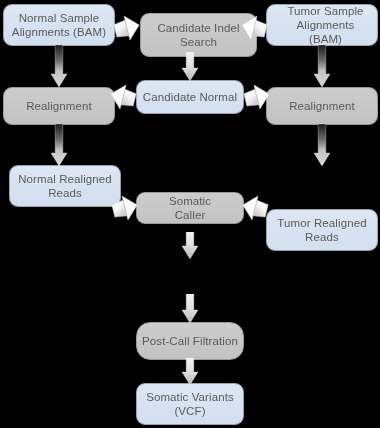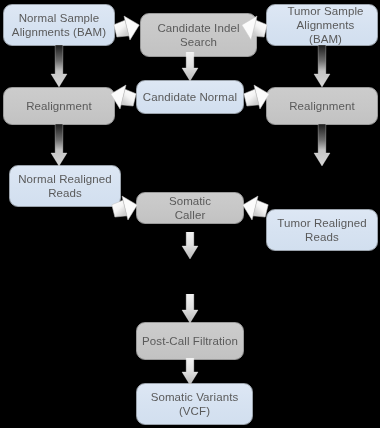--- a/index.html
+++ b/index.html
@@ -61,22 +61,22 @@
 Alignments (BAM)</span></div>
     <div class="node process" style="left: 3px; top: 87px; width: 112px; height: 38px;"><span>Realignment</span></div>
     <div class="node data" style="left: 136px; top: 80px; width: 108px; height: 34px;"><span>Candidate Normal</span></div>
     <div class="node process" style="left: 266px; top: 87px; width: 112px; height: 38px;"><span>Realignment</span></div>
     <div class="node data" style="left: 9px; top: 165px; width: 112px; height: 42px;"><span>Normal Realigned
 Reads</span></div>
     <div class="node process" style="left: 136px; top: 192px; width: 108px; height: 32px;"><span>Somatic
 Caller</span></div>
     <div class="node data" style="left: 266px; top: 165px; width: 112px; height: 42px; margin-top: 44px;"><span>Tumor Realigned
 Reads</span></div>
-    <div class="node process" style="left: 136px; top: 322px; width: 108px; height: 38px;"><span>Post-Call Filtration</span></div>
-    <div class="node data" style="left: 136px; top: 383px; width: 117px; height: 42px;"><span>Somatic Variants
+    <div class="node process" style="left: 136px; top: 322px; width: 108px; height: 38px; border-radius: 14px;"><span>Post-Call Filtration</span></div>
+    <div class="node data" style="left: 136px; top: 383px; width: 108px; height: 42px;"><span>Somatic Variants
 (VCF)</span></div>
     <div class="arrow" style="left: 112px; top: 13px; width: 30px; height: 30px;">
       <svg width="30" height="30" viewBox="0 0 30 30">
         <defs>
           <linearGradient id="g_arrow-normal-to-search" x1="0" y1="0" x2="0.4" y2="1">
             <stop offset="0%" stop-color="#ffffff"></stop>
             <stop offset="55%" stop-color="#f4f4f4"></stop>
             <stop offset="100%" stop-color="#cfcfcf"></stop>
           </linearGradient>
         </defs>

